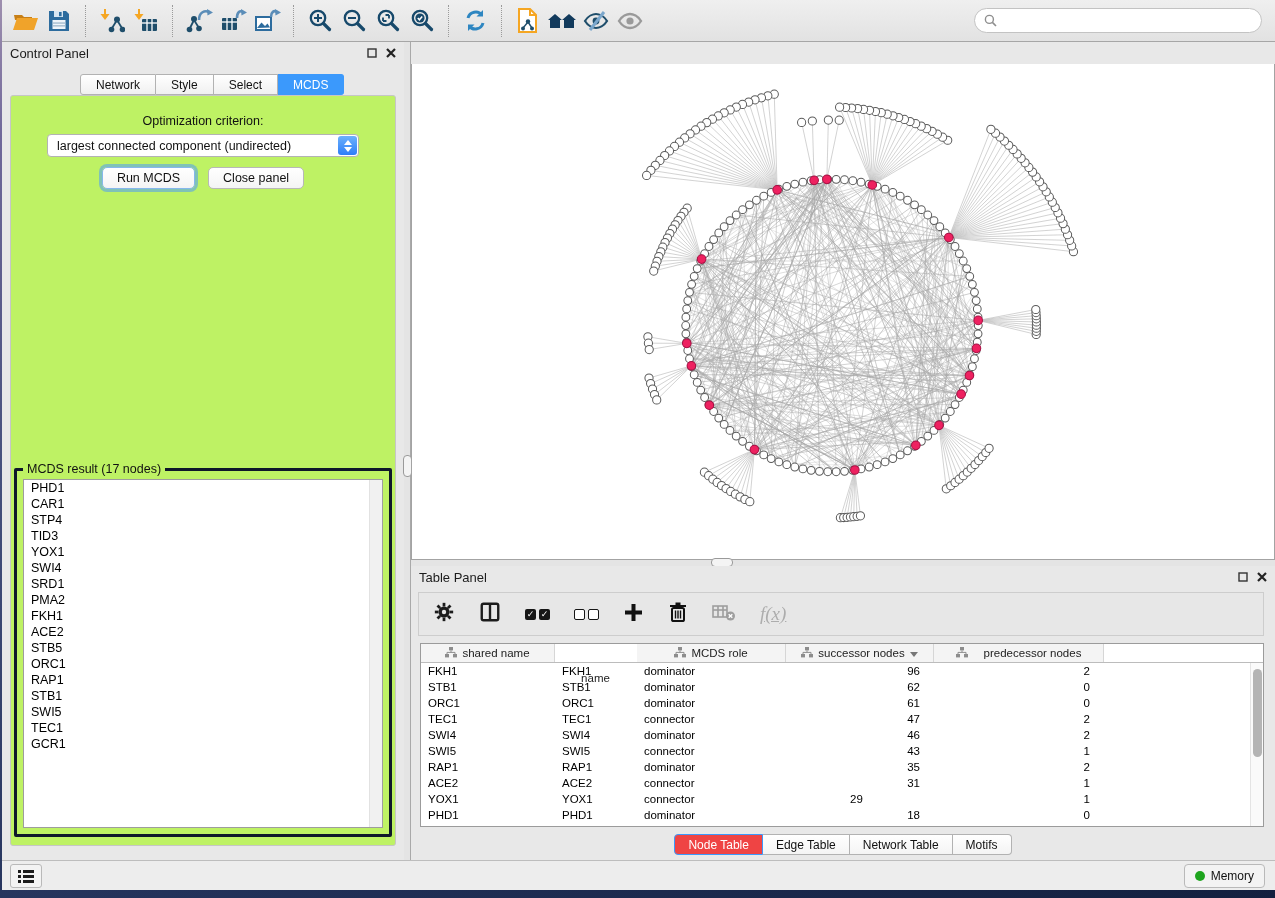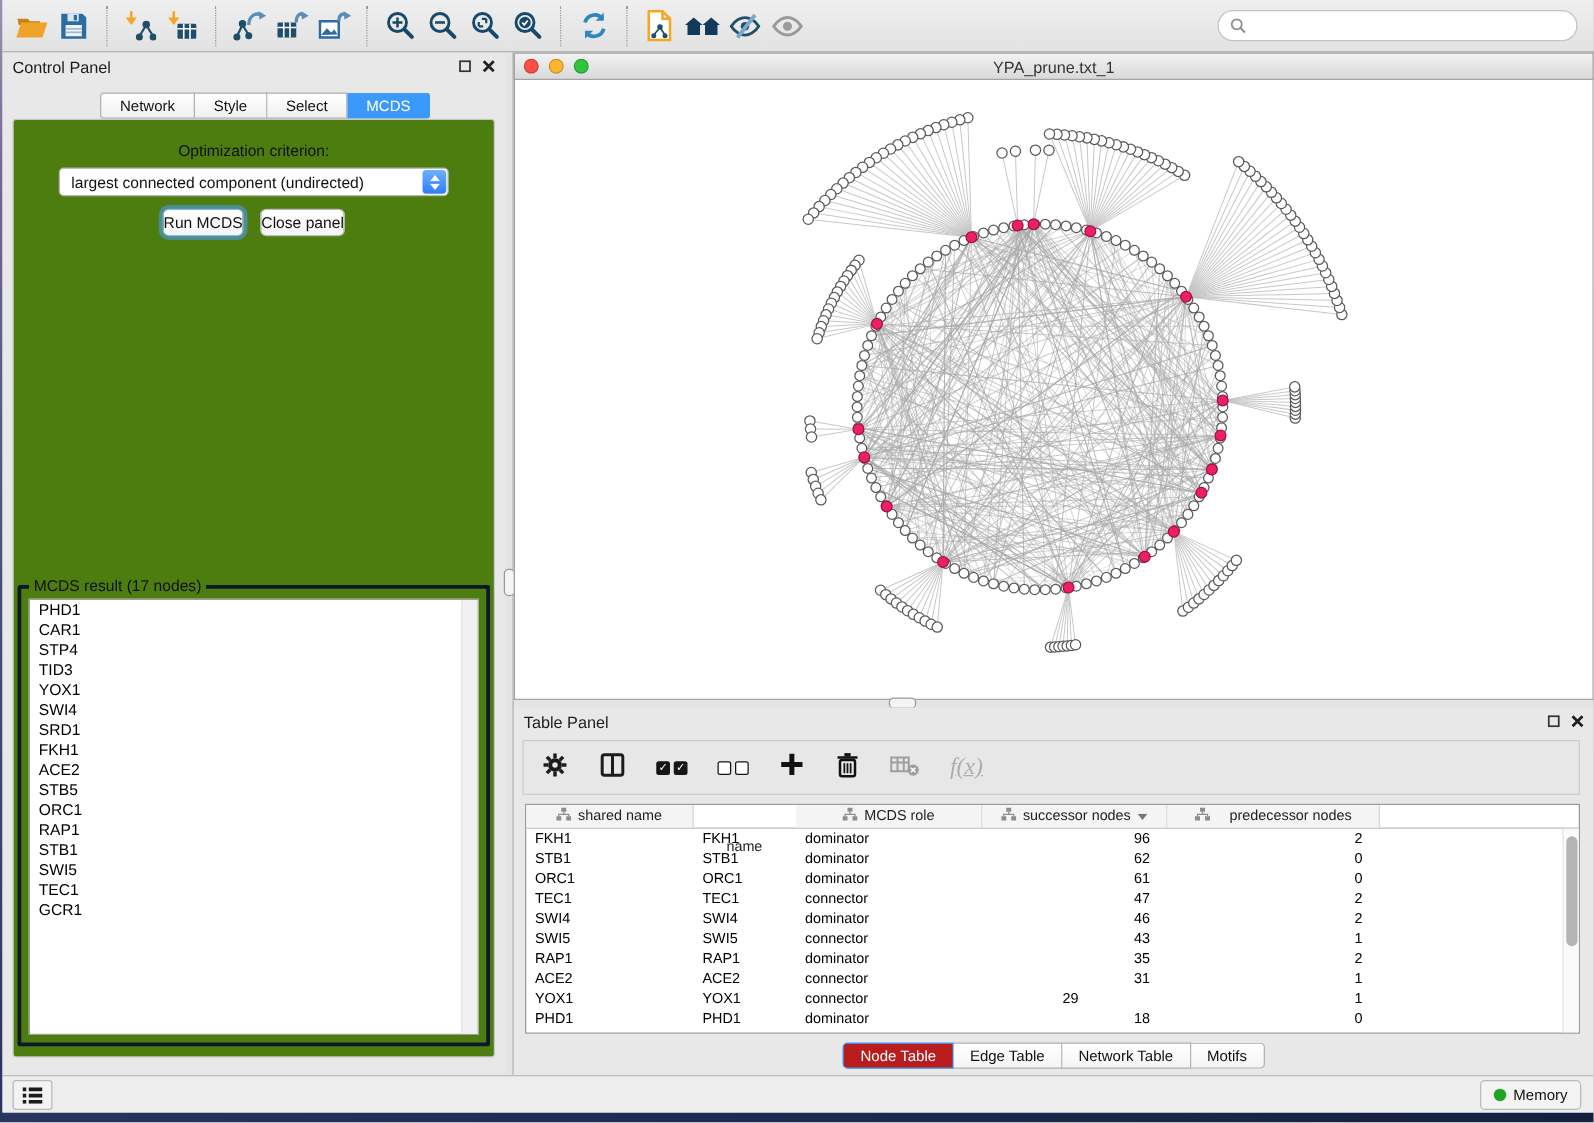--- a/index.html
+++ b/index.html
@@ -27,29 +27,29 @@
   .panel-icons { margin-left:auto; display:flex; gap:9px; align-items:center; }
 
   
   .cp-tabs { position:absolute; top:32px; left:78px; display:flex; }
   .cp-tab { height:21px; display:flex; align-items:center; justify-content:center; padding:0 15px;
     background:linear-gradient(#ffffff,#f0f0f0); border:1px solid #b2b2b2; border-left:none; font-size:12px; color:#111; }
   .cp-tab:first-child { border-left:1px solid #b2b2b2; border-radius:3px 0 0 3px; }
   .cp-tab:last-child { border-radius:0 3px 3px 0; }
   .cp-tab.selected { background:#3b99fc; border-color:#3b99fc; color:#fff; }
 
-  .cp-pane { position:absolute; left:8px; right:8px; top:53px; bottom:14px; background:#4d7c0f;
+  .cp-pane { position:absolute; left:8px; right:8px; top:53px; bottom:14px; background:#bef264;
     border:1px solid #c6c6c6; border-radius:3px; }
   .crit-label { position:absolute; top:18px; left:0; right:0; text-align:center; font-size:12.5px; color:#111; }
   .dropdown { position:absolute; top:38px; left:36px; width:312px; height:23px; background:#fff;
     border:1px solid #b3b3b3; border-radius:4px; display:flex; align-items:center; font-size:12.5px; color:#111; padding-left:9px; }
   .dd-cap { position:absolute; right:1px; top:1px; bottom:1px; width:19px; border-radius:3px;
     background:linear-gradient(#6cb1fc,#2e7ef8); display:flex; flex-direction:column; align-items:center; justify-content:center; gap:2px; }
   .btn-row { position:absolute; top:71px; left:0; right:0; display:flex; justify-content:center; gap:13px; }
-  .mac-btn { height:22px; padding:0 0; background:linear-gradient(#ffffff,#f4f4f4); border:1px solid #b8b8b8;
+  .mac-btn { height:22px; padding:0 14px; background:linear-gradient(#ffffff,#f4f4f4); border:1px solid #b8b8b8;
     border-radius:5px; font-size:12.5px; color:#111; display:flex; align-items:center; }
   .mac-btn.focused { border-color:#85b7ec; box-shadow:0 0 0 3px rgba(77,155,252,.55); }
 
   .mcds-box { position:absolute; left:3px; right:3px; top:366px; bottom:8px; border:3px solid #0f172a;
     border-radius:2px; }
   .mcds-box legend { font-size:12.5px; color:#111; margin-left:6px; padding:0 4px; }
   .mcds-list { position:absolute; left:6px; right:6px; top:3px; bottom:6px; background:#fff;
     border:1px solid #9d9d9d; overflow:hidden; }
   .mcds-item { font-size:12.5px; line-height:16px; padding-left:7px; color:#000; }
   .mcds-scroll { position:absolute; right:0; top:0; bottom:0; width:13px; background:#f1f1f1; border-left:1px solid #e2e2e2; }
@@ -86,21 +86,21 @@
   .td { font-size:11.5px; color:#000; line-height:16px; padding-left:7px; white-space:nowrap; overflow:hidden; }
   .td.num { text-align:right; padding-right:14px; }
   .tscroll { position:absolute; right:0; top:19px; bottom:0; width:13px; background:#fafafa; border-left:1px solid #e4e4e4; }
   .tthumb { position:absolute; left:2px; width:9px; border-radius:5px; background:#b4b4b4; top:6px; height:88px; }
 
   .tp-tabs { position:absolute; left:0; right:0; top:268px; display:flex; justify-content:center; }
   .tp-tab { height:21px; display:flex; align-items:center; justify-content:center; padding:0 13px;
     background:linear-gradient(#fff,#f4f4f4); border:1px solid #b2b2b2; border-left:none; font-size:12px; color:#111; }
   .tp-tab:first-child { border-left:1px solid #b2b2b2; border-radius:4px 0 0 4px; }
   .tp-tab:last-child { border-radius:0 4px 4px 0; }
-  .tp-tab.selected { background:#b91c1c; border-color:#3b99fc; color:#fff; }
+  .tp-tab.selected { background:#ef4444; border-color:#3b99fc; color:#fff; }
 
   
   .statusbar { position:absolute; left:0; right:0; bottom:0; height:30px; background:#ededed; border-top:1px solid #bdbdbd; }
   .sb-left { position:absolute; left:8px; top:3px; width:32px; height:24px; background:#f3f3f3;
     border:1px solid #b9b9b9; border-radius:3px; display:flex; align-items:center; justify-content:center; }
   .sb-mem { position:absolute; right:10px; top:3px; height:24px; background:#f3f3f3; border:1px solid #b9b9b9;
     border-radius:4px; display:flex; align-items:center; gap:6px; padding:0 10px; font-size:12px; color:#111; }
   .dot { width:10px; height:10px; border-radius:50%; }
 </style>
 </head>
@@ -304,48 +304,41 @@
         <legend>MCDS result (17 nodes)</legend>
         <div class="mcds-list" id="mcds-list">
           <div class="mcds-scroll"></div>
         <div class="mcds-item">PHD1</div>
               <div class="mcds-item">CAR1</div>
               <div class="mcds-item">STP4</div>
               <div class="mcds-item">TID3</div>
               <div class="mcds-item">YOX1</div>
               <div class="mcds-item">SWI4</div>
               <div class="mcds-item">SRD1</div>
+              <div class="mcds-item">PMA2</div>
               <div class="mcds-item">FKH1</div>
               <div class="mcds-item">ACE2</div>
               <div class="mcds-item">STB5</div>
               <div class="mcds-item">ORC1</div>
               <div class="mcds-item">RAP1</div>
               <div class="mcds-item">STB1</div>
               <div class="mcds-item">SWI5</div>
               <div class="mcds-item">TEC1</div>
               <div class="mcds-item">GCR1</div>
             </div>
       </fieldset>
     </div>
   </div>
   <div class="vsplit">
         <div class="grab"></div>
       </div>
 
   <div class="rightcol">
 
     <div class="net-frame">
-      <div class="net-title">
-        <span class="title-text">YPA_prune.txt_1</span>
-        <span class="lights">
-          <span class="light" id="light-r" style="background: rgb(251, 81, 73);"></span>
-          <span class="light" id="light-y" style="background: rgb(253, 181, 46);"></span>
-          <span class="light" id="light-g" style="background: rgb(47, 198, 62);"></span>
-        </span>
-      </div>
       <div class="net-canvas">
         <svg id="network-graph" width="100%" height="100%" viewBox="0 0 860 494" preserveAspectRatio="xMidYMid meet">
               <line x1="364.3" y1="125.6" x2="358.3" y2="393.8" stroke="#a8a8a8" stroke-width="0.8" opacity="0.59"></line>
               <line x1="364.3" y1="125.6" x2="532.0" y2="168.6" stroke="#a8a8a8" stroke-width="0.8" opacity="0.64"></line>
               <line x1="364.3" y1="125.6" x2="479.7" y2="393.8" stroke="#a8a8a8" stroke-width="0.8" opacity="0.70"></line>
               <line x1="364.3" y1="125.6" x2="553.5" y2="204.2" stroke="#a8a8a8" stroke-width="0.8" opacity="0.43"></line>
               <line x1="364.3" y1="125.6" x2="532.0" y2="168.6" stroke="#a8a8a8" stroke-width="0.8" opacity="0.47"></line>
               <line x1="364.3" y1="125.6" x2="311.4" y2="359.7" stroke="#a8a8a8" stroke-width="0.8" opacity="0.75"></line>
               <line x1="364.3" y1="125.6" x2="275.1" y2="285.9" stroke="#a8a8a8" stroke-width="0.8" opacity="0.53"></line>
               <line x1="364.3" y1="125.6" x2="273.2" y2="269.3" stroke="#a8a8a8" stroke-width="0.8" opacity="0.43"></line>

